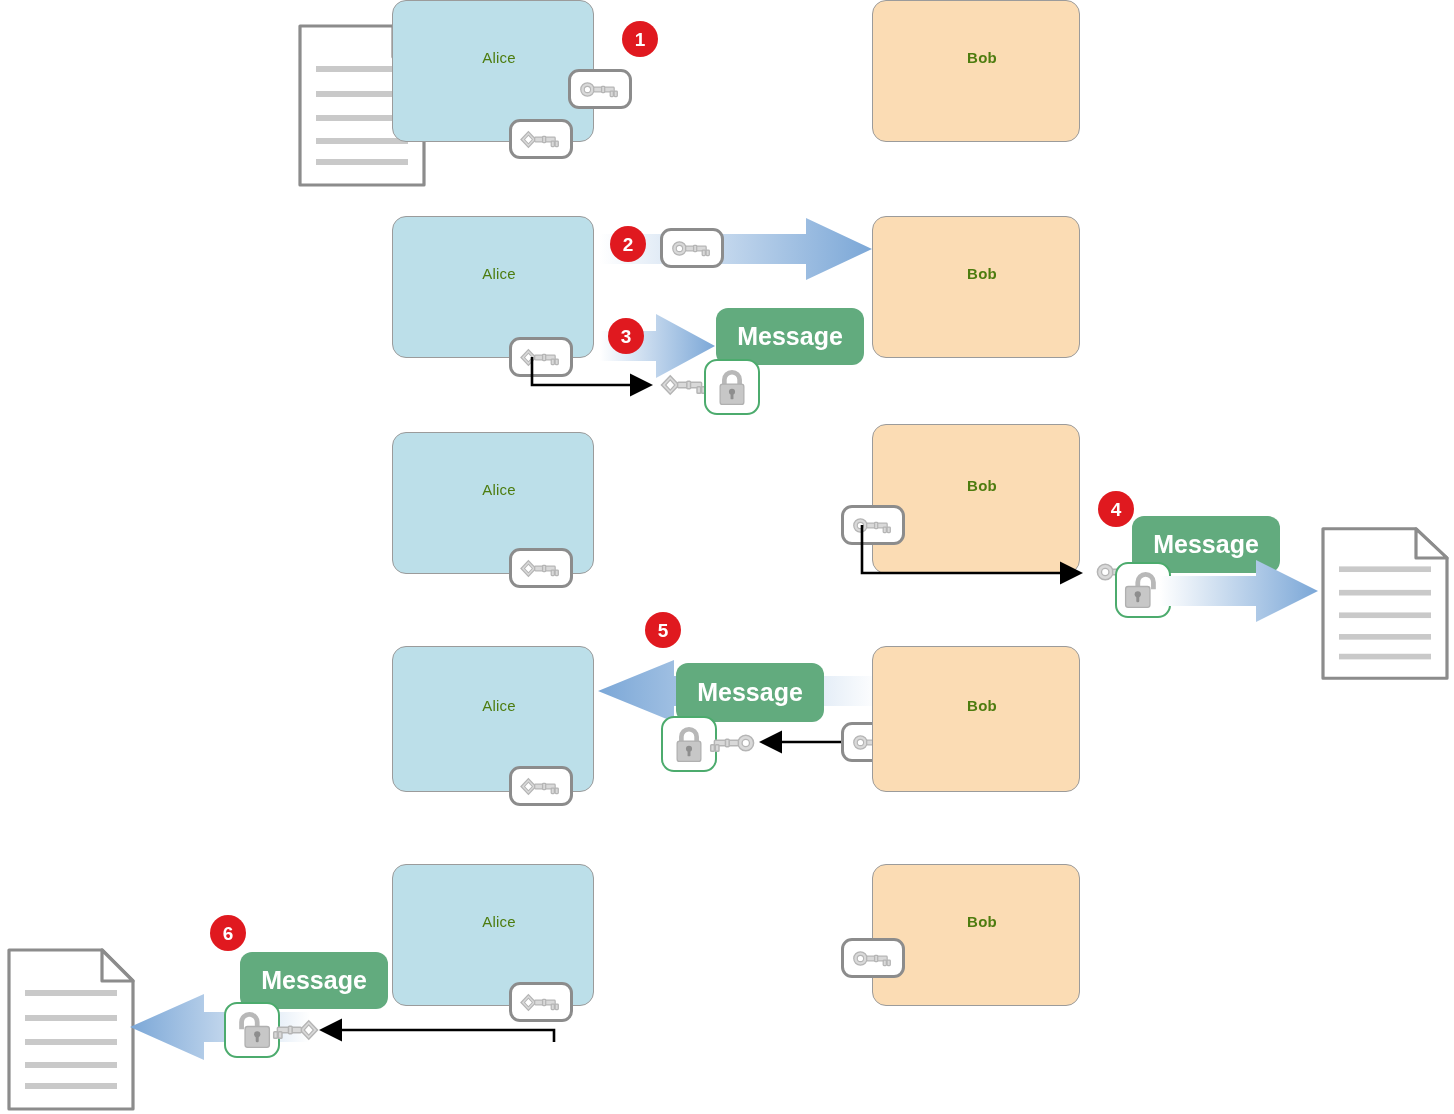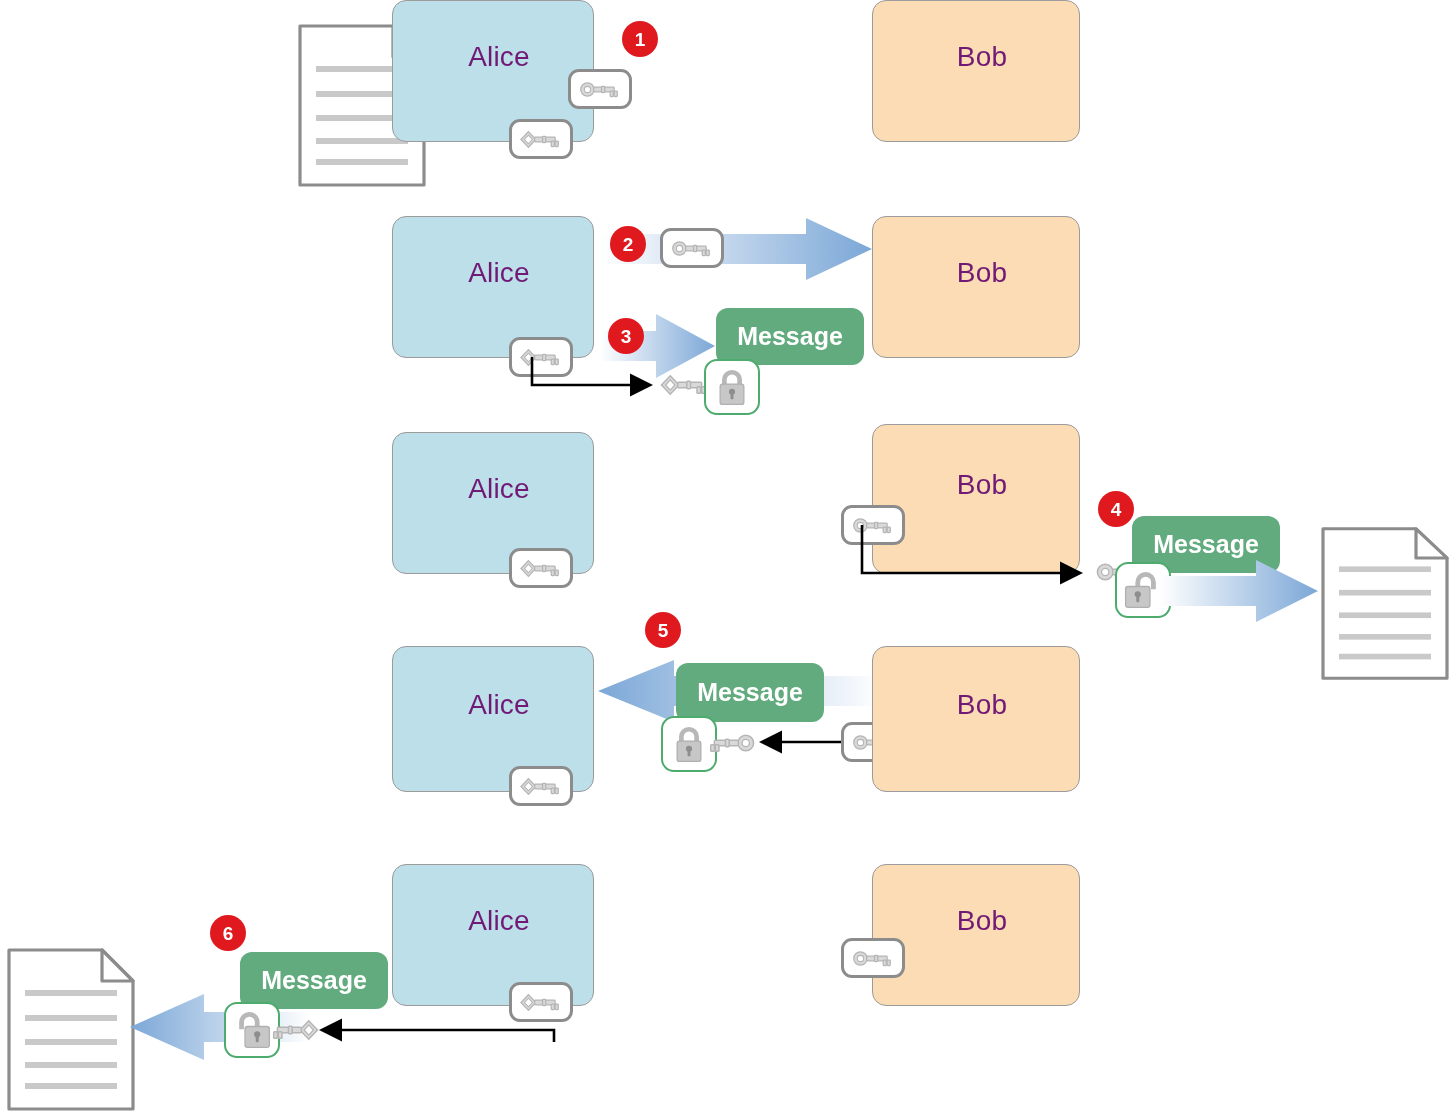--- a/index.html
+++ b/index.html
@@ -11,23 +11,23 @@
 
   
   .party{
     position:absolute;
     border-radius:14px;
     border:1.6px solid #9b9b9b;
     box-sizing:border-box;
     display:flex;align-items:center;justify-content:center;
   }
   .party.alice{background:#bcdfe9;}
-  .party.bob{background:#fbdcb4;}
+  .party.bob{background:#fbdcb4;font-weight:bold;}
   .party .plabel{
-    font-size:28px;color:#701a75;letter-spacing:.2px;
+    font-size:15px;color:#4d7c0f;letter-spacing:.2px;
     position:relative;top:-14px;margin-left:12px;
   }
 
   
   .keychip{
     position:absolute;
     width:64px;height:40px;
     background:#ffffff;
     border:3px solid #8c8c8c;
     border-radius:11px;

